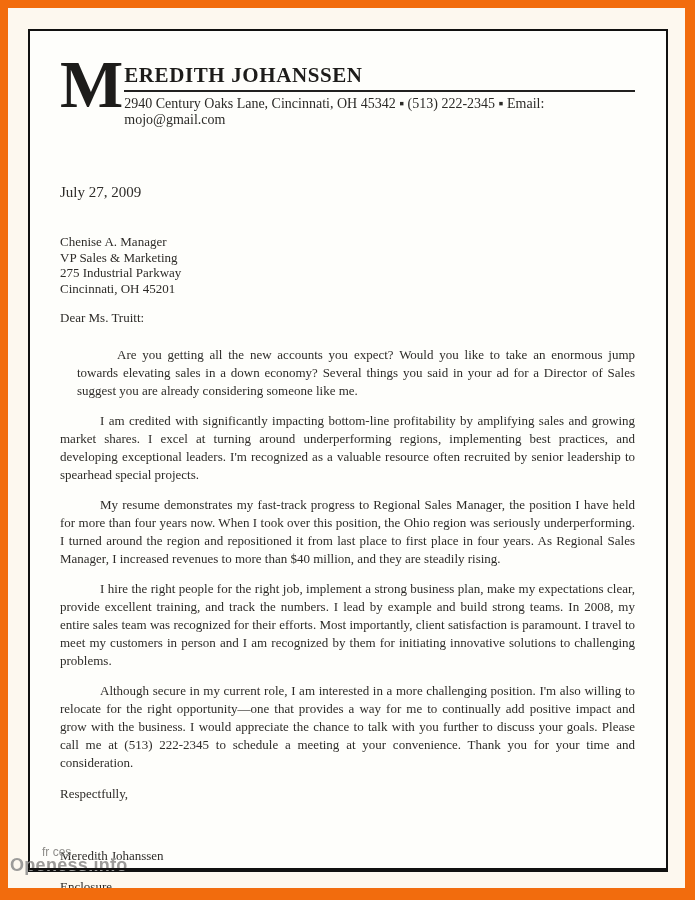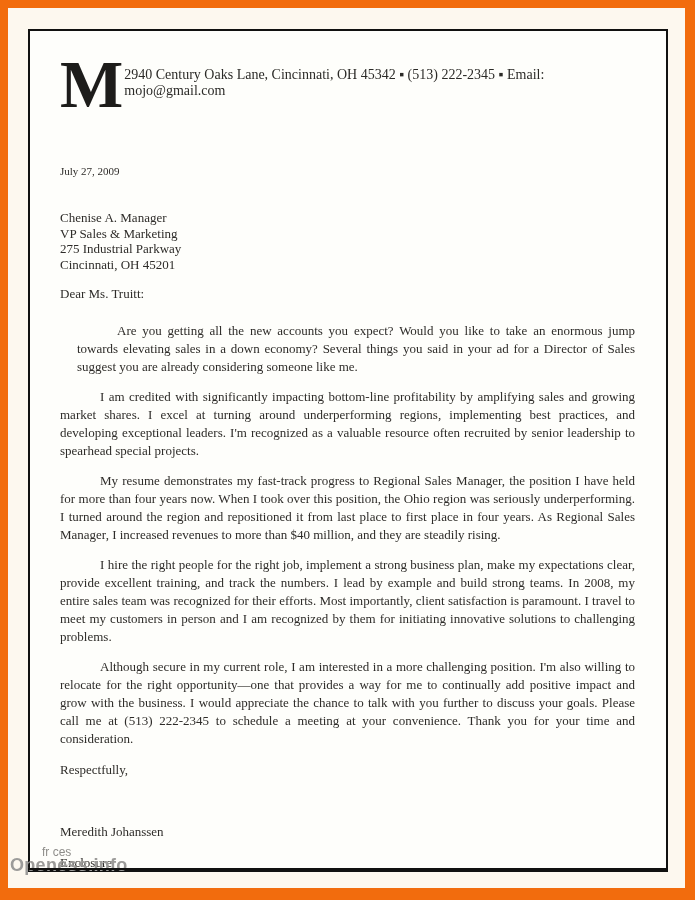--- a/index.html
+++ b/index.html
@@ -50,21 +50,21 @@
     font-weight: 600;
     padding-bottom: 2px;
     border-bottom: 2px solid #222120;
   }
   .lh-address {
     font-size: 14px;
     padding-top: 4px;
     color: #2b2a27;
   }
   
-  .date { margin-top: 56px; font-size: 11px; }
+  .date { margin-top: 56px; font-size: 15px; }
   .recipient { margin-top: 33px; font-size: 13px; line-height: 15.5px; }
   .salutation { margin-top: 14px; font-size: 13px; }
   .para {
     font-size: 13px;
     line-height: 18px;
     text-align: justify;
     text-indent: 40px;
     margin: 12px 0 0 0;
   }
   .para.first { margin-top: 20px; margin-left: 17px; }
@@ -100,20 +100,21 @@
 </style>
 </head>
 <body style="background: rgb(253, 248, 239);">
 
 <div class="page" style="background: rgb(254, 254, 251);">
   <div class="content">
 
     <div class="letterhead">
       <div class="dropcap">M</div>
       <div class="lh-right">
+        <div class="lh-name">EREDITH JOHANSSEN</div>
         <div class="lh-address">2940 Century Oaks Lane, Cincinnati, OH 45342 ▪ (513) 222-2345 ▪ Email: mojo@gmail.com</div>
       </div>
     </div>
 
     <div class="date">July 27, 2009</div>
 
     <div class="recipient">
       <div>Chenise A. Manager</div>
       <div>VP Sales &amp; Marketing</div>
       <div>275 Industrial Parkway</div>

